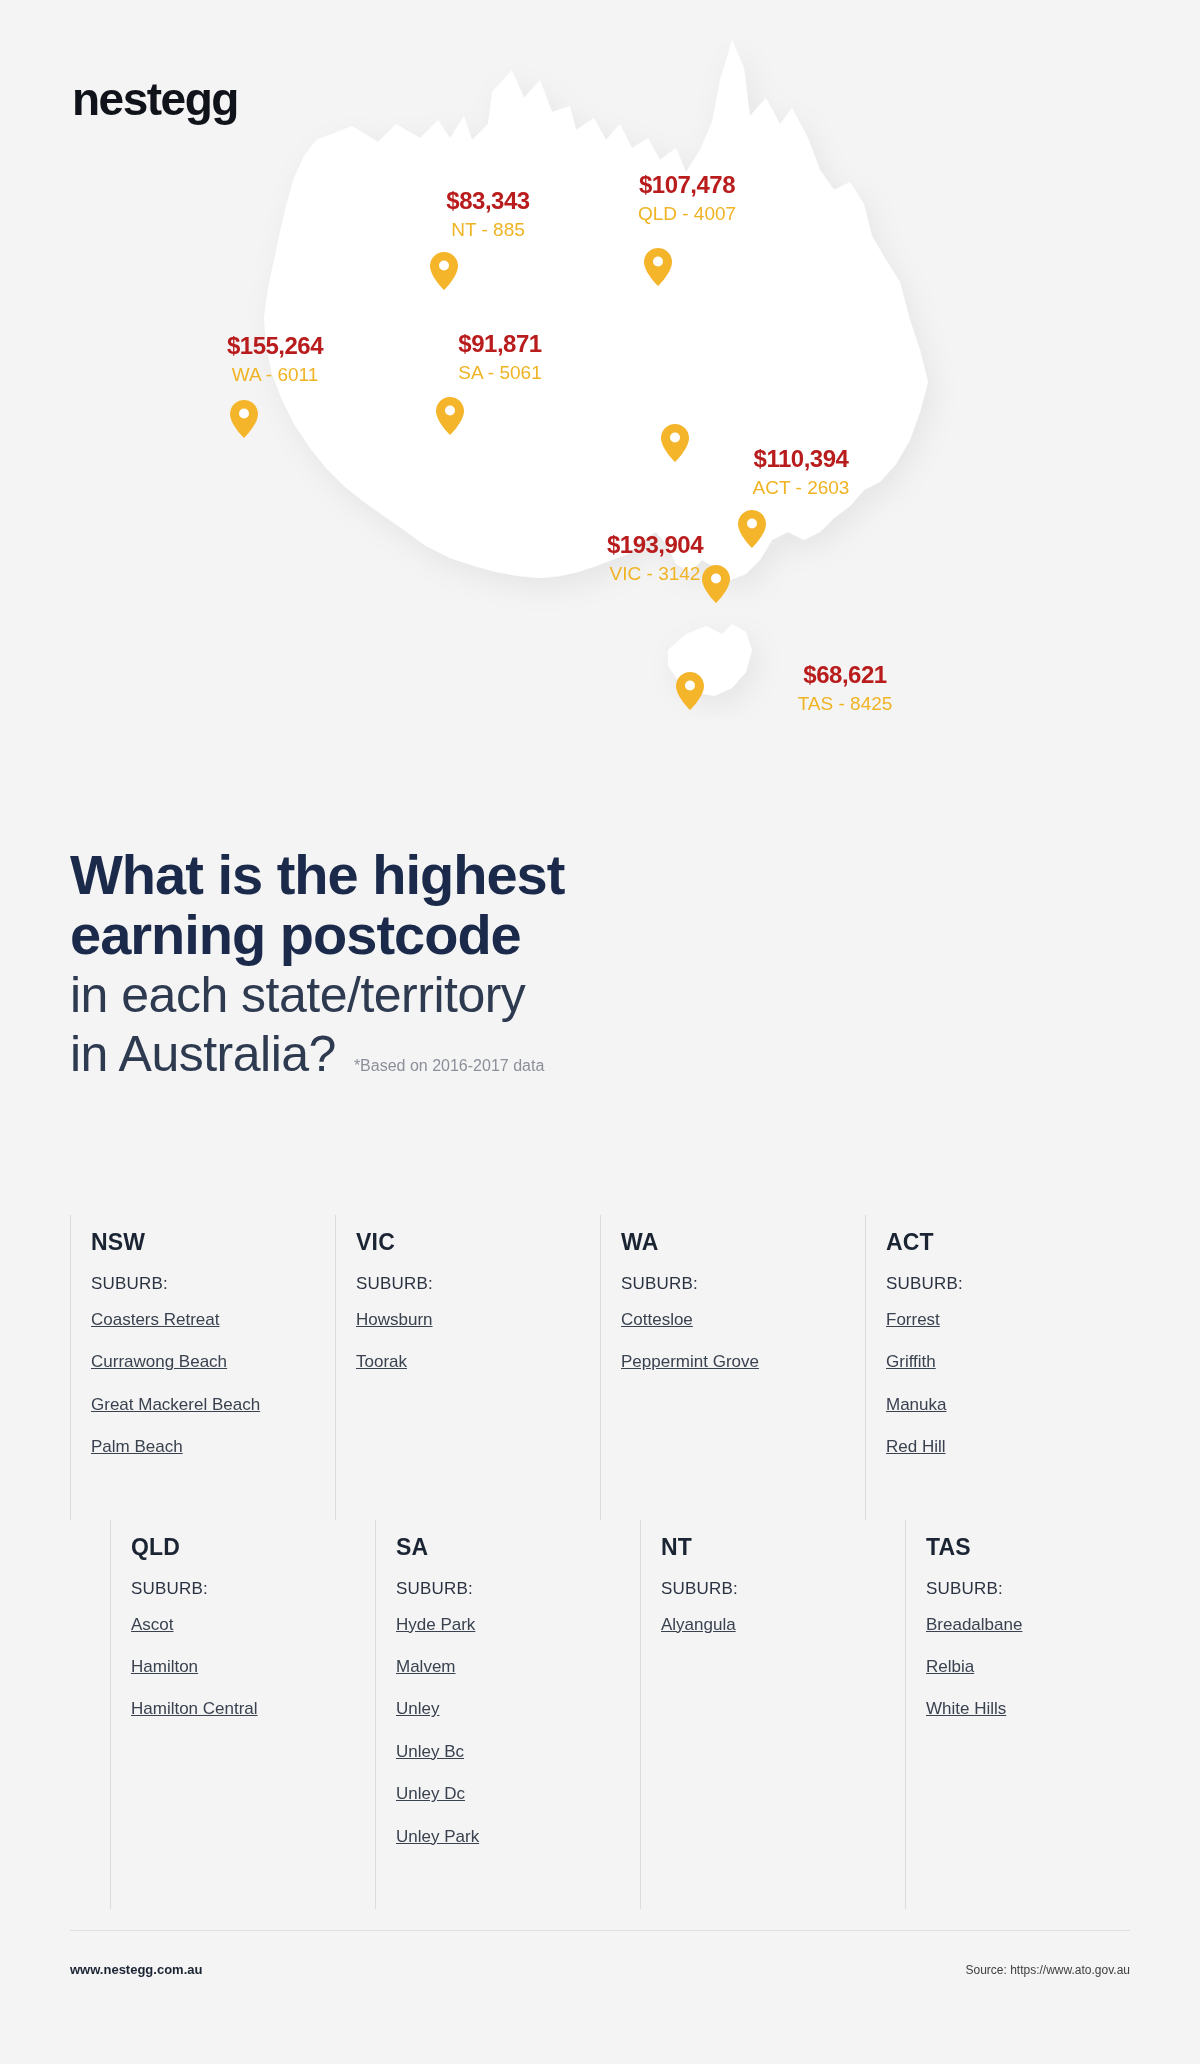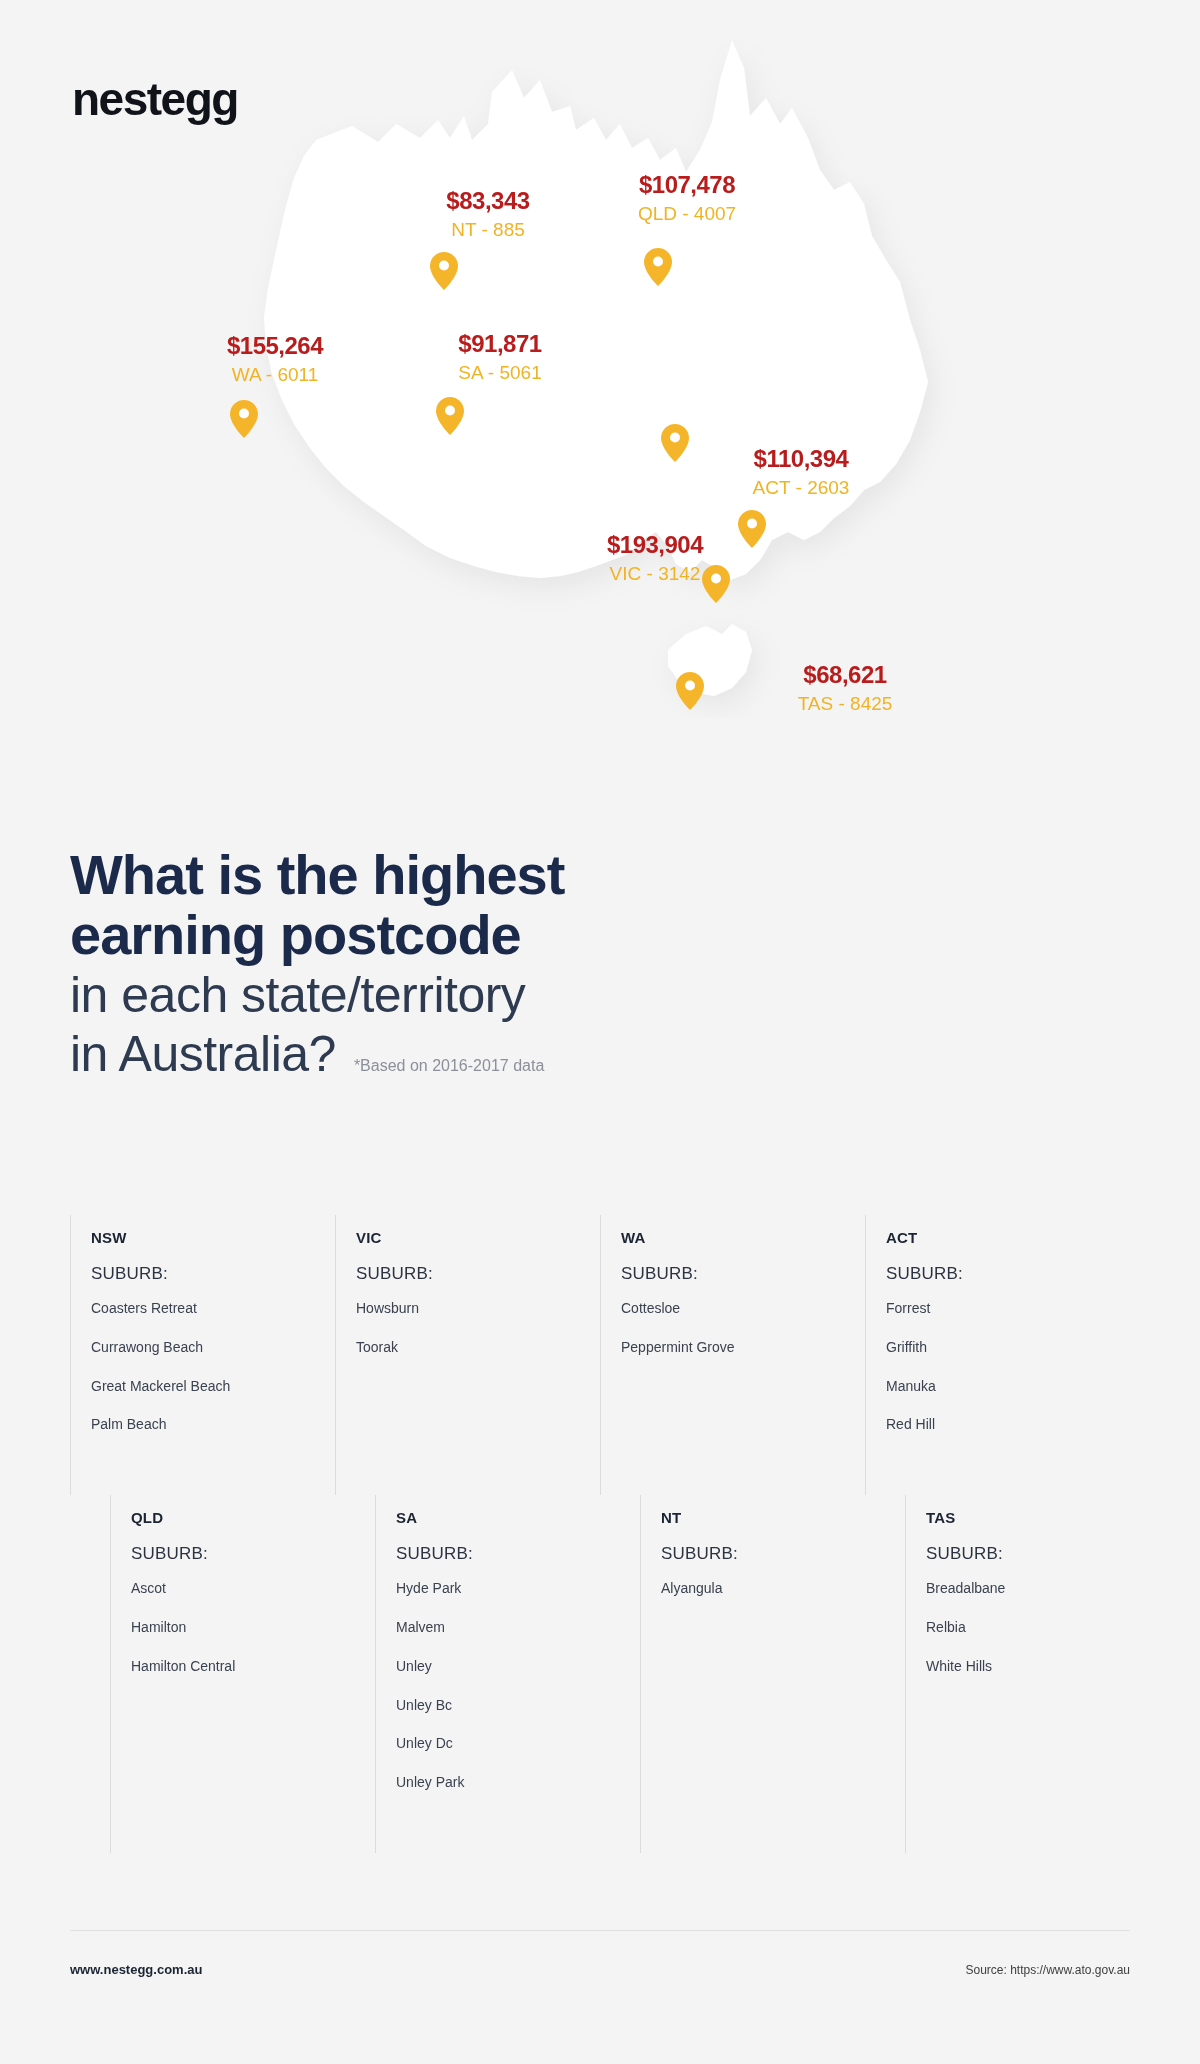--- a/index.html
+++ b/index.html
@@ -106,37 +106,38 @@
     grid-template-columns: repeat(4, 1fr);
     row-gap: 0;
   }
   .cell {
     padding: 14px 28px 40px 20px;
     border-left: 1px solid #dcdcdc;
     min-height: 270px;
   }
   .cell.row2 { min-height: 320px; margin-left: 40px; }
   .state-name {
-    font-size: 15px;
+    font-size: 23px;
     font-weight: 700;
     color: #1b2433;
     margin-bottom: 18px;
     letter-spacing: 0.2px;
   }
   .suburb-label {
     font-size: 17px;
     color: #2b3342;
     margin-bottom: 16px;
     letter-spacing: 0.2px;
   }
   .suburb {
-    font-size: 14px;
+    font-size: 17px;
     color: #3a4250;
     margin-bottom: 22px;
     line-height: 1.2;
+    text-decoration: underline;
   }
 
   
   .footer-line {
     position: absolute;
     left: 70px;
     top: 1930px;
     width: 1060px;
     height: 1px;
     background: #e0e0e0;

